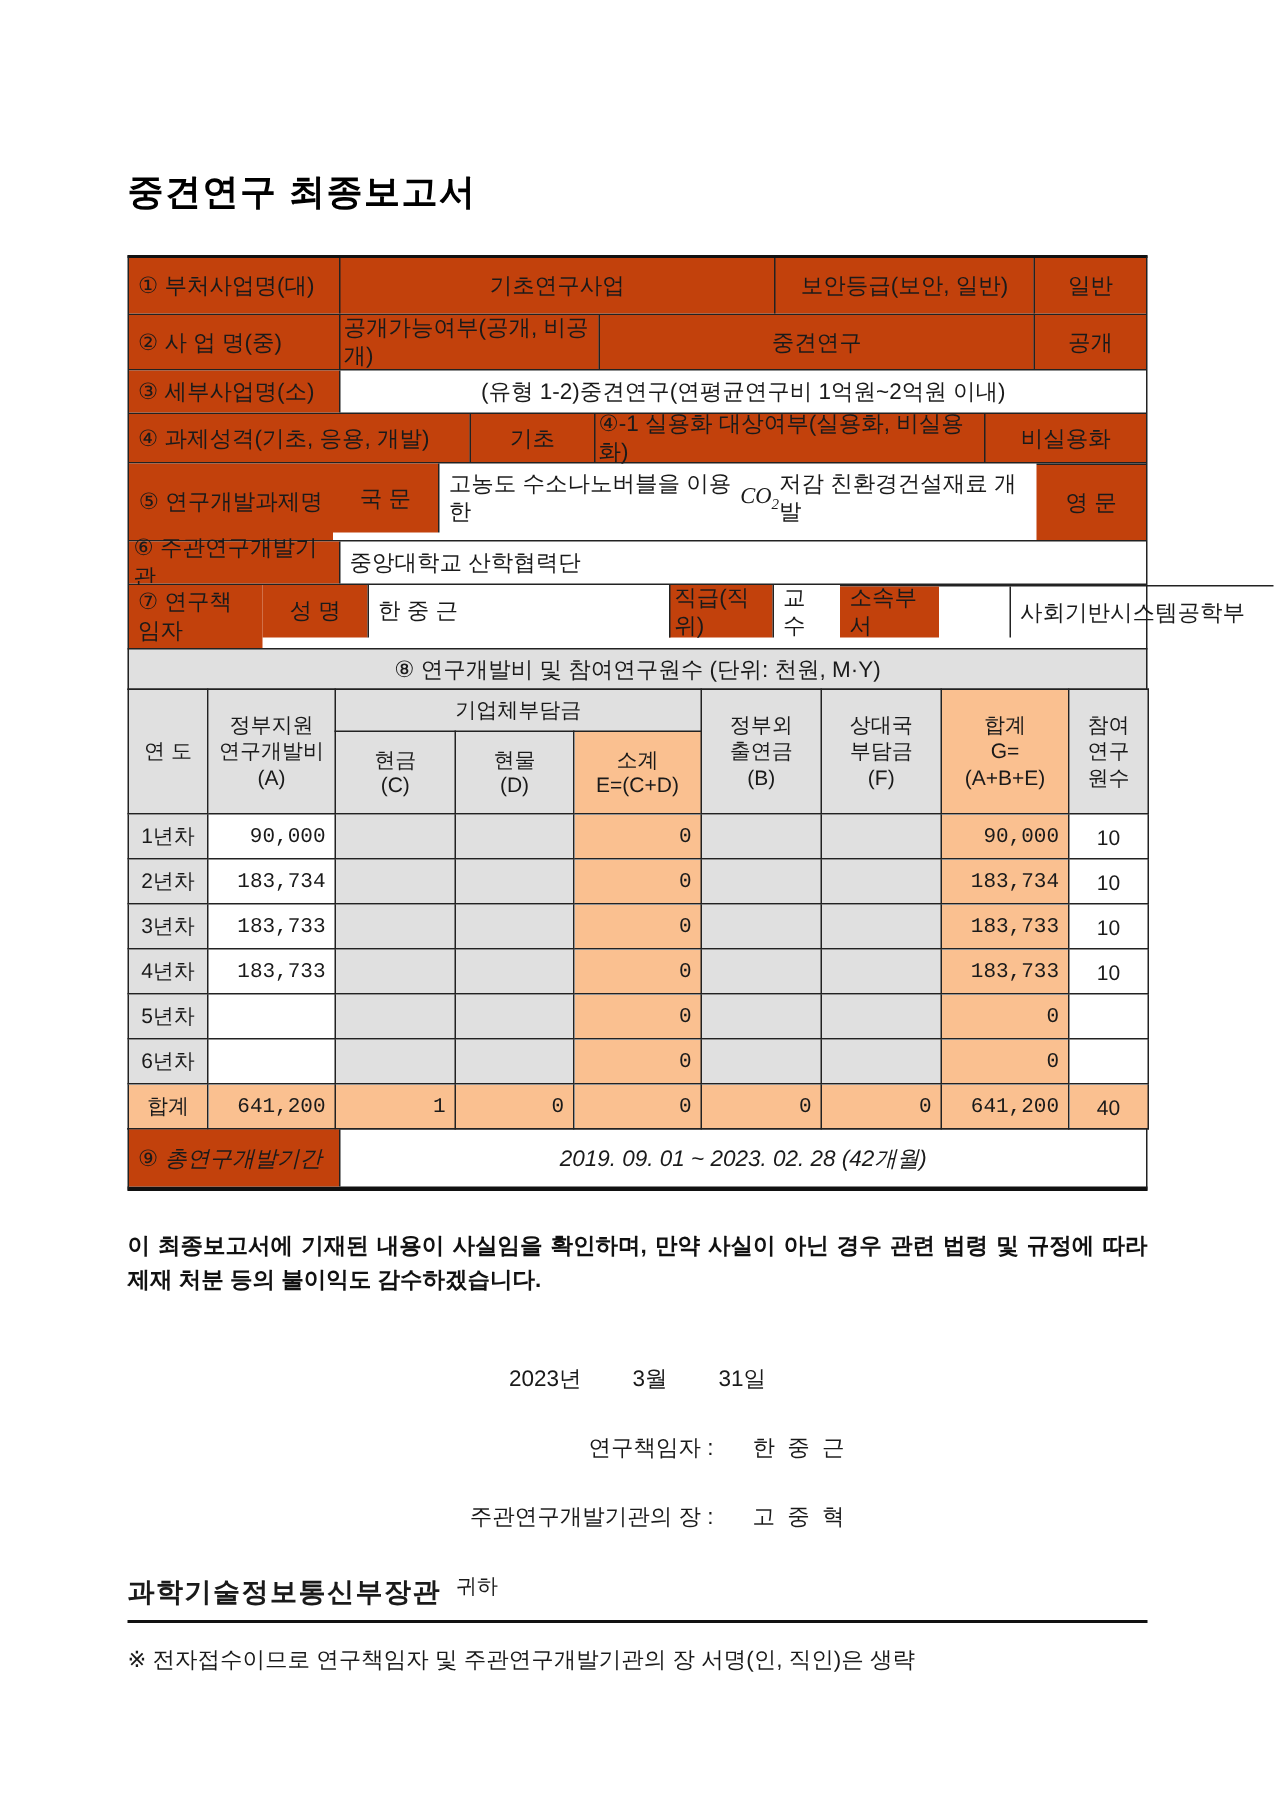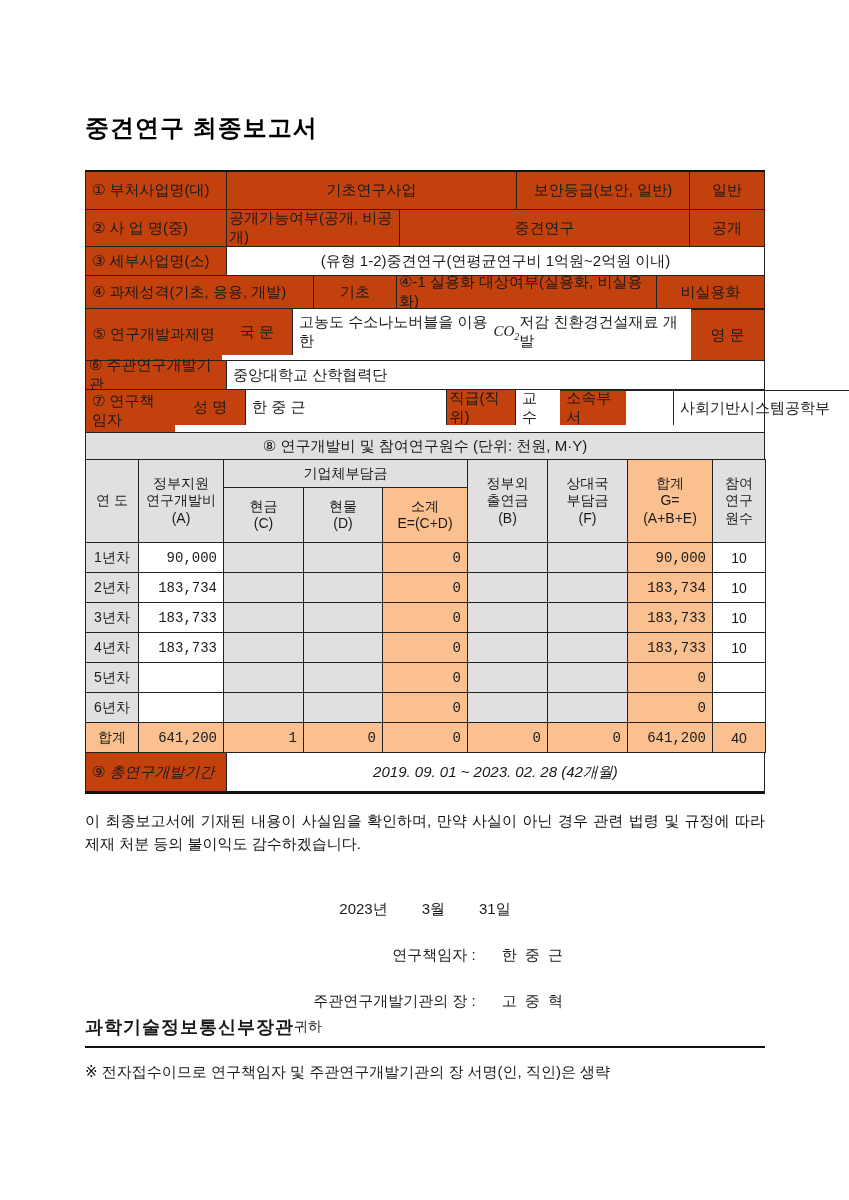--- a/index.html
+++ b/index.html
@@ -59,34 +59,34 @@
   table.budget tr.total td { background:#FAC090; }
   .hdr1 th { height:28px; }
   .hdr2 th { height:55px; }
 
   
   .period { margin-top:-1px; border-bottom-width:3px !important; }
   .period .cell { font-size:15px; }
 
   
   .declaration {
-    margin-top:15px; font-size:15px; line-height:1.55;
-    text-align:justify; word-break:keep-all; color:#111;
+    margin-top:25px; font-size:15px; line-height:1.55;
+    text-align:justify; word-break:keep-all; color:#111;font-weight:bold;
   }
   .date-line {
     margin-top:44px; display:flex; justify-content:center; gap:34px; font-size:15px;
   }
   .sig-area { margin-top:10px; }
   .sig-row {
     width:480px; display:flex; justify-content:flex-end; align-items:baseline;
     gap:26px; margin-top:27px; font-size:15px;
   }
   .sig-name { letter-spacing:2px; }
   .addressee {
-    margin-top:4px; display:flex; align-items:center; 
+    margin-top:28px; display:flex; align-items:flex-start; gap:10px;
     border-bottom:2px solid #111; padding-bottom:7px;
   }
   .addressee-name { font-size:18px; font-weight:bold; letter-spacing:1px; }
   .addressee-honorific { font-size:14px; }
   .footnote { margin-top:15px; font-size:15px; word-break:keep-all; }
 </style>
 </head>
 <body>
 
 <div class="content">

